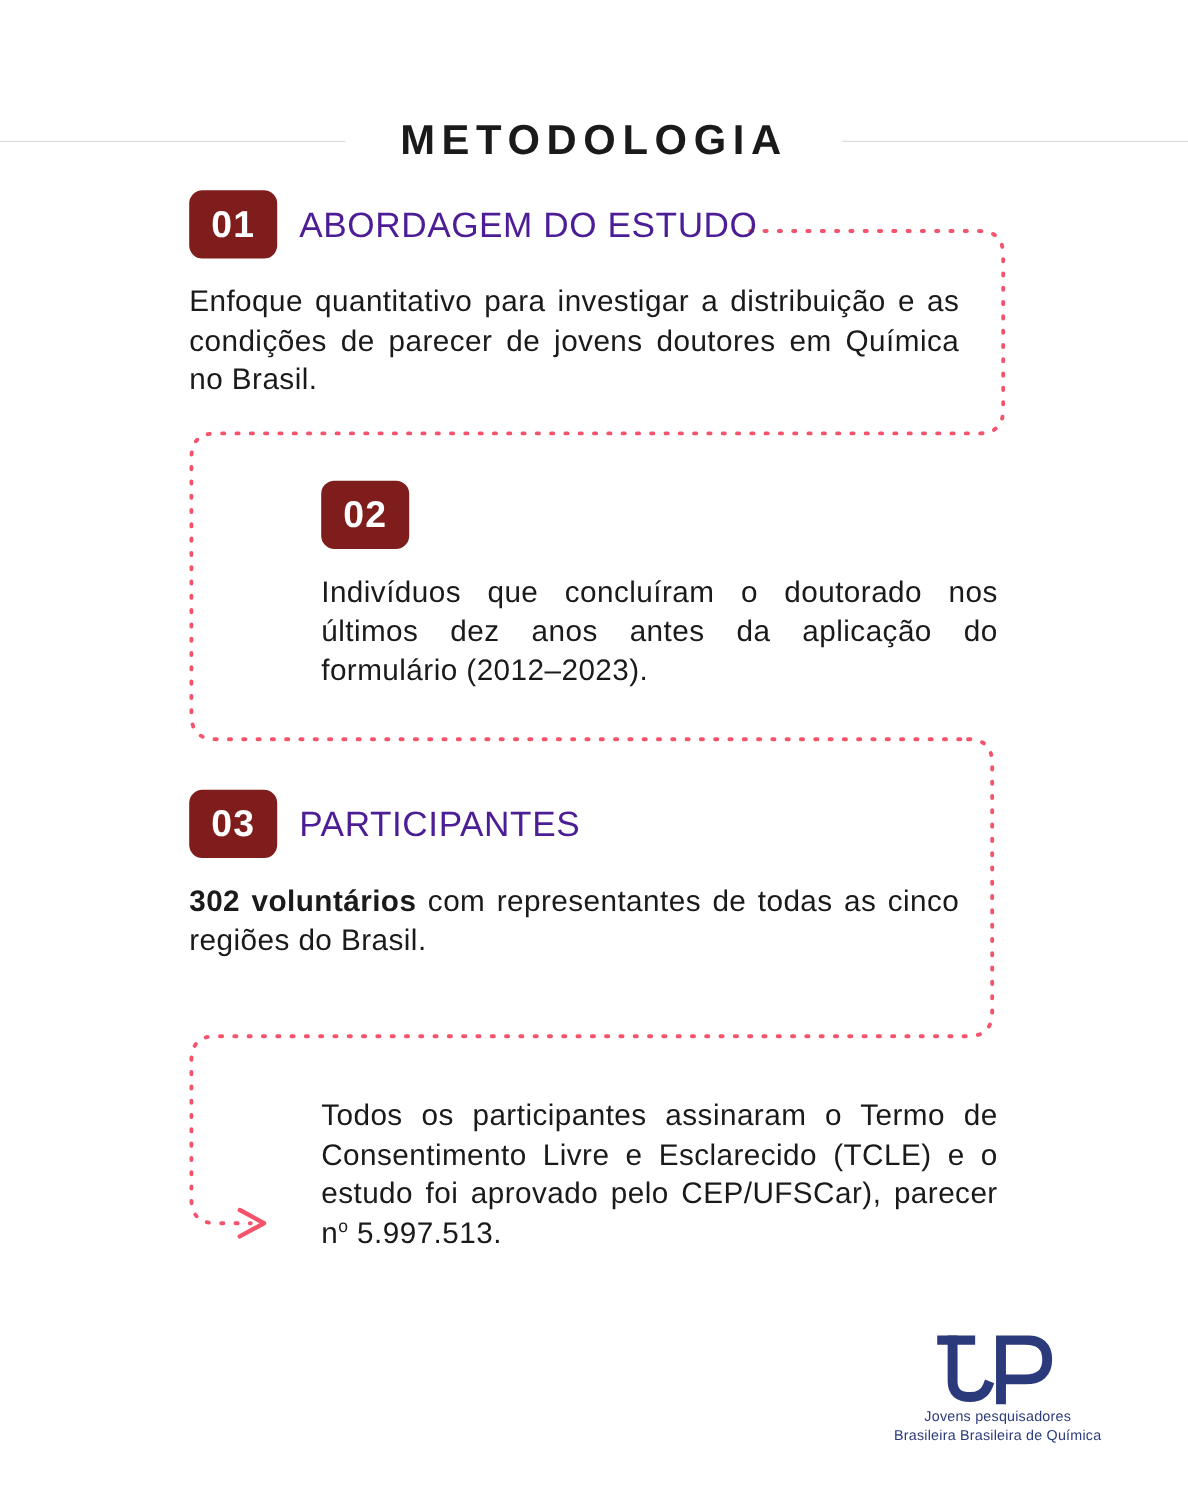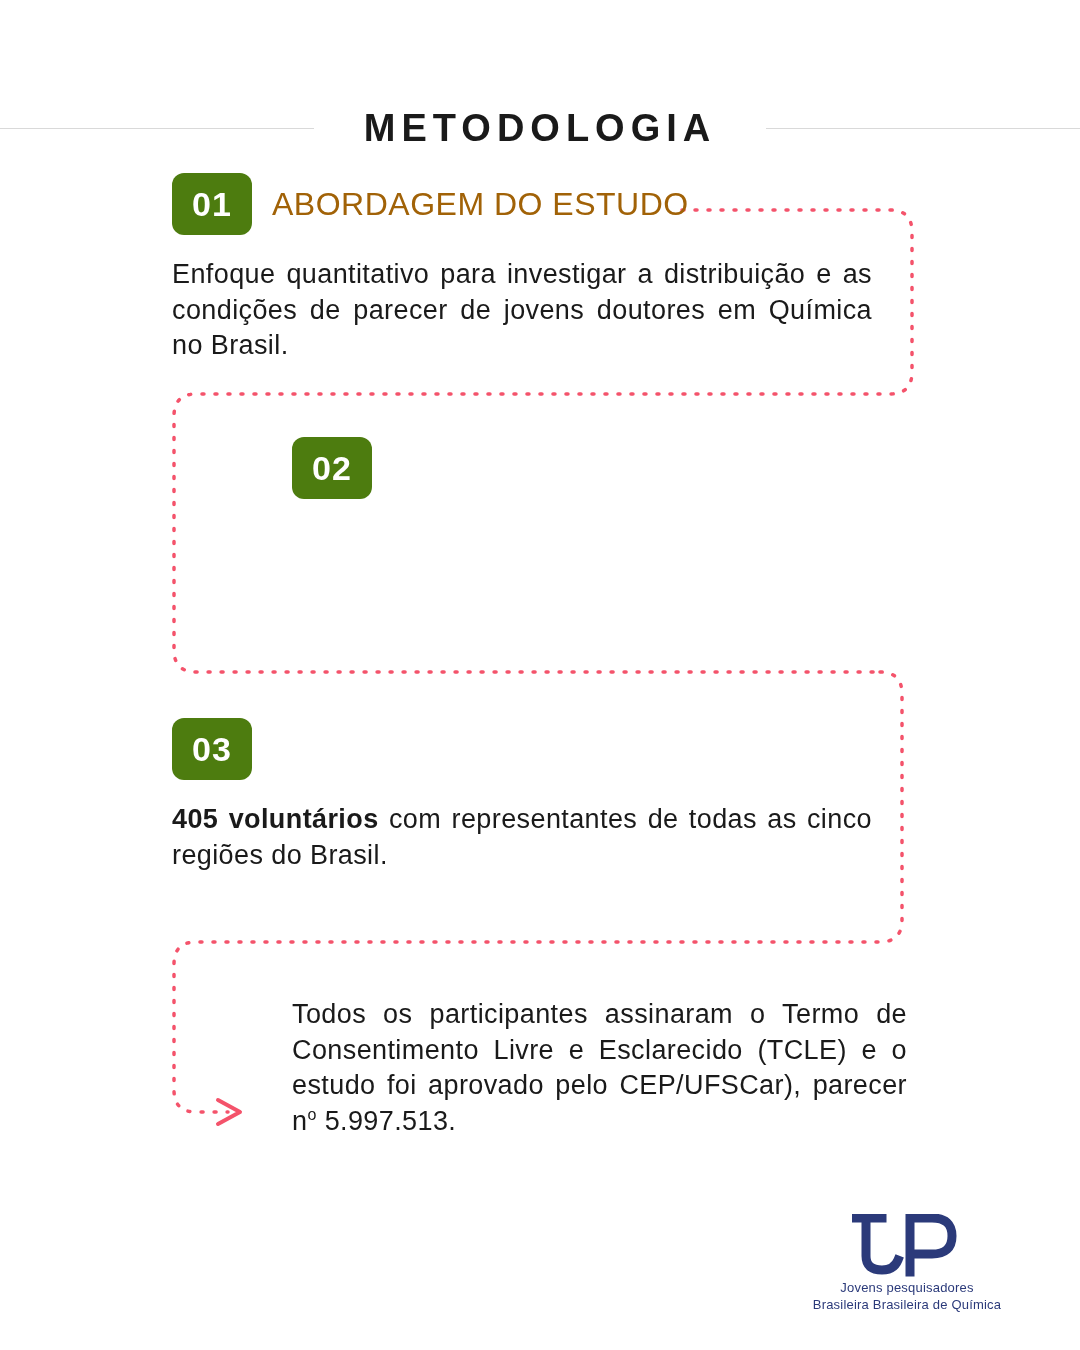--- a/index.html
+++ b/index.html
@@ -60,34 +60,34 @@
   }
   .step-head {
     display: flex;
     align-items: center;
     gap: 20px;
   }
   .badge {
     width: 80px;
     height: 62px;
     border-radius: 12px;
-    background: #4d7c0f;
+    background: #7f1d1d;
     color: #ffffff;
     font-size: 34px;
     font-weight: 700;
     display: flex;
     align-items: center;
     justify-content: center;
     letter-spacing: 1px;
     box-sizing: border-box;
   }
   .step-title {
     font-size: 32px;
     letter-spacing: 0.5px;
-    color: #a16207;
+    color: #4c1d95;
     font-weight: 400;
     white-space: nowrap;
   }
   .step-body {
     margin-top: 22px;
     font-size: 27px;
     line-height: 1.32;
     color: #1a1a1a;
     text-align: justify;
     text-justify: inter-word;
@@ -154,27 +154,29 @@
     <div class="badge">01</div>
     <div class="step-title">ABORDAGEM DO ESTUDO</div>
   </div>
   <div class="step-body">Enfoque quantitativo para investigar a distribuição e as condições de parecer de jovens doutores em Química no Brasil.</div>
 </div>
 
 <div class="step" id="step2">
   <div class="step-head">
     <div class="badge">02</div>
   </div>
+  <div class="step-body">Indivíduos que concluíram o doutorado nos últimos dez anos antes da aplicação do formulário (2012–2023).</div>
 </div>
 
 <div class="step" id="step3">
   <div class="step-head">
     <div class="badge">03</div>
+    <div class="step-title">PARTICIPANTES</div>
   </div>
-  <div class="step-body"><b>405 voluntários</b><span> com representantes de todas as cinco regiões do Brasil.</span></div>
+  <div class="step-body"><b>302 voluntários</b><span> com representantes de todas as cinco regiões do Brasil.</span></div>
 </div>
 
 <div class="step" id="step4">
   <div class="step-body"><span>Todos os participantes assinaram o Termo de Consentimento Livre e Esclarecido (TCLE) e o estudo foi aprovado pelo CEP/UFSCar), parecer n</span><span class="sup">o</span><span> 5.997.513.</span></div>
 </div>
 
 <div class="logo">
   <div class="logo-mark">
     <svg width="110" height="64" viewBox="0 0 110 64">
       <path d="M14 4 L14 42 Q14 56 30 56 Q42 56 46 46" fill="none" stroke="#2b3a7a" stroke-width="9" stroke-linecap="square"></path>

